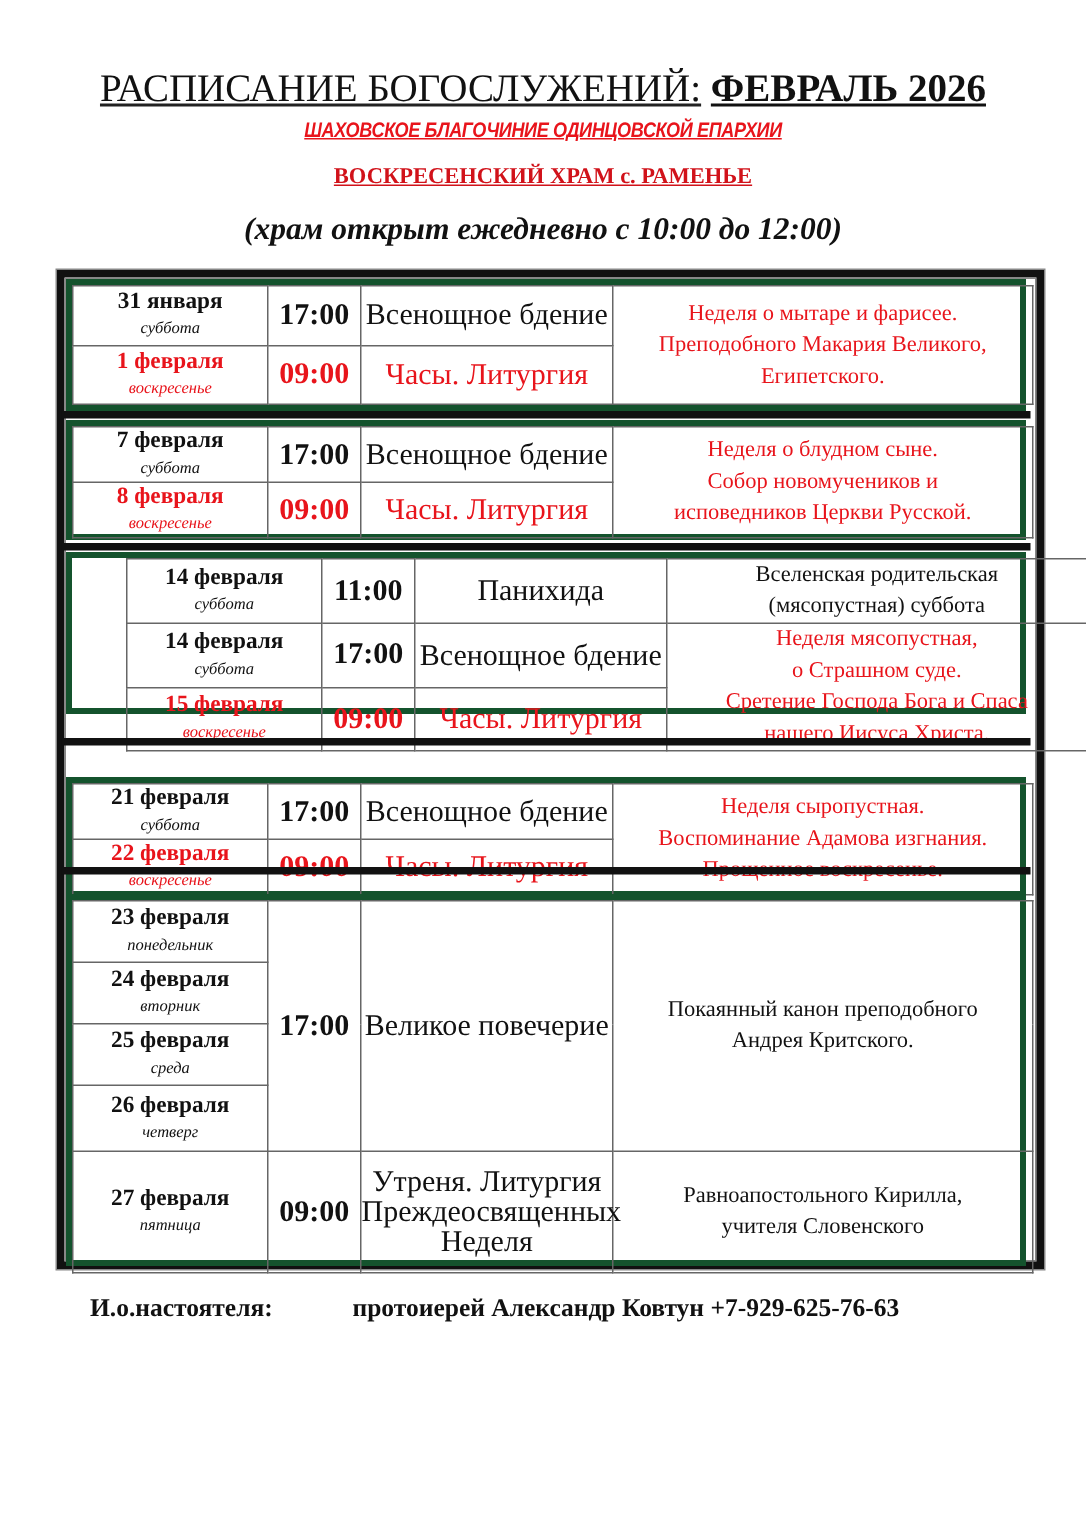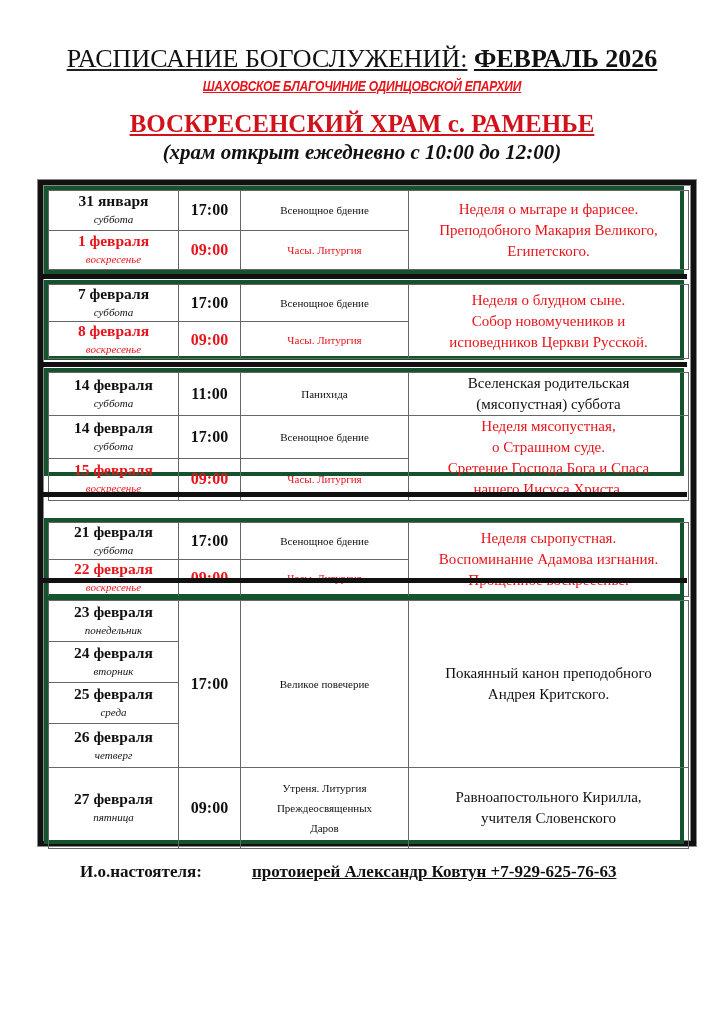--- a/index.html
+++ b/index.html
@@ -1,41 +1,41 @@
 <!DOCTYPE html>
 <html><head>
 <meta charset="utf-8">
 <style>
   html, body { margin: 0; padding: 0; background: #ffffff; }
   body { width: 724px; height: 1024px; position: relative; font-family: "Liberation Serif", serif; color: #111; overflow: hidden; }
   .title { position: absolute; top: 44px; left: 0; width: 724px; text-align: center; font-size: 26px; line-height: 30px; }
   .title span.t1 { text-decoration: underline; text-decoration-color: #222; }
   .title span.t2 { font-weight: bold; text-decoration: underline; }
   .subtitle { position: absolute; top: 78px; left: 0; width: 724px; text-align: center; font-family: "Liberation Sans", sans-serif; font-size: 14px; font-style: italic; font-weight: bold; color: #e8141b; text-decoration: underline; letter-spacing: -0.3px; transform: scaleX(0.86); }
-  .church { position: absolute; top: 110px; left: 0; width: 724px; text-align: center; font-size: 25px; font-weight: bold; color: #d1121a; text-decoration: underline; }
+  .church { position: absolute; top: 110px; left: 0; width: 724px; text-align: center; font-size: 15px; font-weight: bold; color: #d1121a; text-decoration: underline; }
   .hours { position: absolute; top: 140px; left: 0; width: 724px; text-align: center; font-size: 21px; font-weight: bold; font-style: italic; }
 
   .frame { position: absolute; left: 38px; top: 180px; width: 648px; height: 656px; border: 5px solid #111; box-shadow: 0 0 0 1px #888, inset 0 0 0 1px #888; background: #fff; }
   .group { position: absolute; left: 44px; width: 640px; border: 4px solid #14532d; box-sizing: border-box; }
   .sep { position: absolute; left: 41px; width: 646px; height: 5px; background: #111; }
 
   table.sched { border-collapse: collapse; width: 100%; height: 100%; table-layout: fixed; }
   table.sched td { border: 1px solid #666; text-align: center; vertical-align: middle; padding: 0; }
   col.c1 { width: 130px; } col.c2 { width: 62px; } col.c3 { width: 168px; } col.c4 { width: 280px; }
   .date { font-weight: bold; font-size: 15.5px; line-height: 18px; display: block; }
   .dow { font-style: italic; font-size: 11px; line-height: 18px; display: block; }
-  .time { font-weight: bold; font-size: 16px; }
-  .svc { font-size: 11px; line-height: 20px; }
+  .time { font-weight: bold; font-size: 20px; }
+  .svc { font-size: 20px; line-height: 20px; }
   .note { font-weight: normal; font-size: 15px; line-height: 21px; }
   .red { color: #e8141b; }
   .black { color: #111; }
 
   .footer { position: absolute; top: 862px; left: 0; width: 724px; font-weight: bold; font-size: 17px; }
-  .footer .role { position: absolute; left: 80px; }
-  .footer .person { position: absolute; left: 252px; text-decoration: underline; }
+  .footer .role { position: absolute; left: 60px; }
+  .footer .person { position: absolute; left: 235px; }
 </style>
 </head>
 <body>
 
 <div class="title">
   <span class="t1">РАСПИСАНИЕ БОГОСЛУЖЕНИЙ:</span>
   <span class="t2">ФЕВРАЛЬ 2026</span>
 </div>
 <div class="subtitle">ШАХОВСКОЕ БЛАГОЧИНИЕ ОДИНЦОВСКОЙ ЕПАРХИИ</div>
 <div class="church">ВОСКРЕСЕНСКИЙ ХРАМ с. РАМЕНЬЕ</div>
@@ -106,21 +106,21 @@
             <span class="dow red">воскресенье</span>
           </td>
       <td class="time red">09:00</td>
       <td class="svc red">Часы. Литургия</td>
     </tr>
   </tbody>
     </table>
 </div>
 <div class="sep" style="top:362px;"></div>
 
-<div class="group" style="top:368px;height:108px;">
+<div class="group" style="top:368px;height:108px;padding-left:36px;">
   <table class="sched">
     <colgroup>
         <col class="c1">
         <col class="c2">
         <col class="c3">
         <col class="c4">
       </colgroup>
     <tbody>
         <tr>
       <td>
@@ -237,21 +237,21 @@
     </tr>
     <tr style="height:81px;padding-left:20px;">
       <td>
             <span class="date black">27 февраля</span>
             <span class="dow black">пятница</span>
           </td>
       <td class="time black">09:00</td>
       <td class="svc black">
         <div>Утреня. Литургия</div>
         <div>Преждеосвященных</div>
-        <div>Даров</div>
+        <div>Неделя</div>
       </td>
       <td class="note black">
         <div>Равноапостольного Кирилла,</div>
         <div>учителя Словенского</div>
       </td>
     </tr>
   </tbody>
     </table>
 </div>
 

